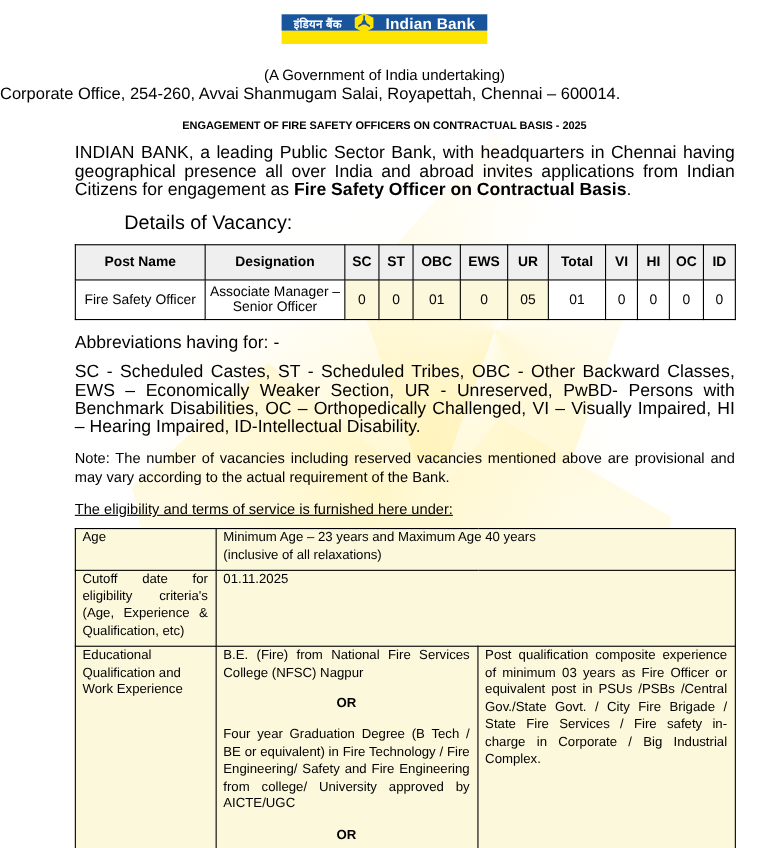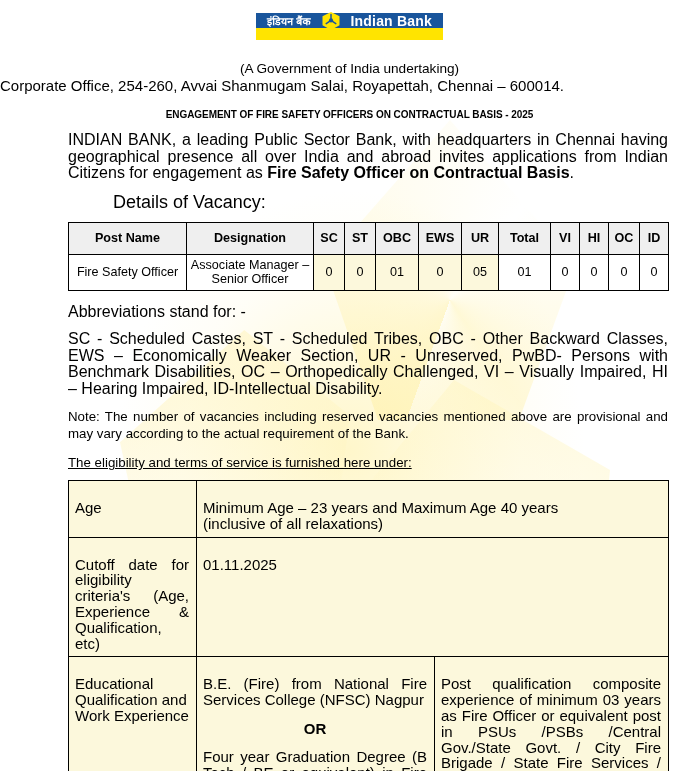--- a/index.html
+++ b/index.html
@@ -77,22 +77,22 @@
   }
   .vac td { text-align:center; height:36px; padding:1px 3px; line-height:14.5px; }
   .vac .cream { background:#fcf8dc; }
   .vac .white { background:#ffffff; }
 
   
   .elig {
     margin-top:10px; width:600px; table-layout:fixed; border:1.3px solid #000;
     background:#fcf8dc;
   }
-  .elig td { border:1px solid #000; font-size:15px; line-height:15.8px;
-             vertical-align:top; padding:19px 7px 5px 6px;margin-left:48px; }
+  .elig td { border:1px solid #000; font-size:12px; line-height:15.8px;
+             vertical-align:top; padding:0 7px 5px 6px;margin-left:48px; }
   .elig .justify { text-align:justify; }
   .or { text-align:center; font-weight:bold; margin:13px 0 12px 0; }
   .blk { margin:0; }
   .mid-vert { vertical-align:middle; }
 </style>
 </head>
 <body>
 
 <div class="watermark">
   <div class="wm-a"></div>
@@ -174,21 +174,21 @@
           <td class="cream">05</td>
           <td class="white">01</td>
           <td class="white">0</td>
           <td class="white">0</td>
           <td class="white">0</td>
           <td class="white">0</td>
         </tr>
       </tbody>
     </table>
 
-    <div class="para" style="margin-top:13px">Abbreviations stand for: -</div>
+    <div class="para" style="margin-top:13px">Abbreviations having for: -</div>
     <div class="para" style="margin-top:11px">SC - Scheduled Castes, ST - Scheduled Tribes, OBC - Other Backward Classes, EWS – Economically Weaker Section, UR - Unreserved, PwBD- Persons with Benchmark Disabilities, OC – Orthopedically Challenged, VI – Visually Impaired, HI – Hearing Impaired, ID-Intellectual Disability.</div>
 
     <div class="note">Note: The number of vacancies including reserved vacancies mentioned above are provisional and may vary according to the actual requirement of the Bank.</div>
 
     <div class="under">The eligibility and terms of service is furnished here under:</div>
 
     <table class="elig">
       <colgroup>
         <col style="width:128px">
           <col style="width:238px">

